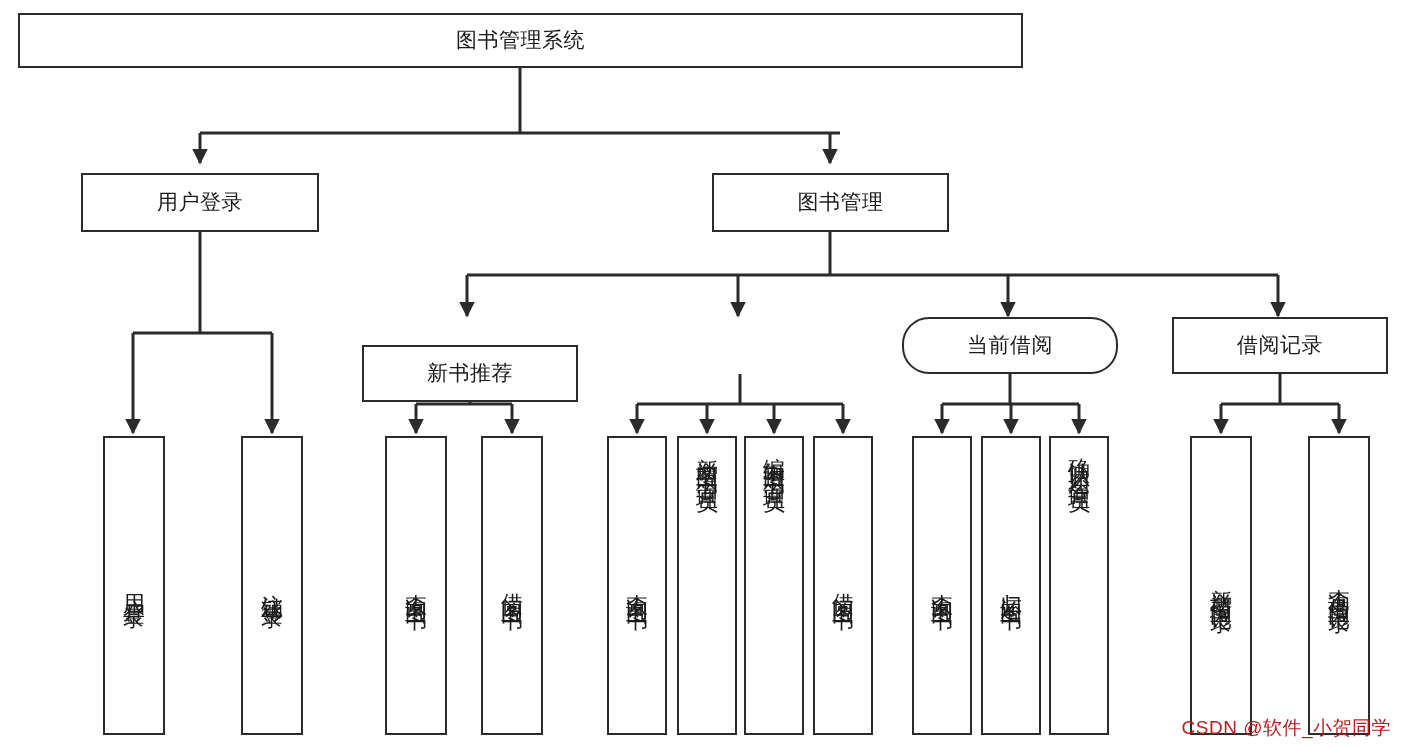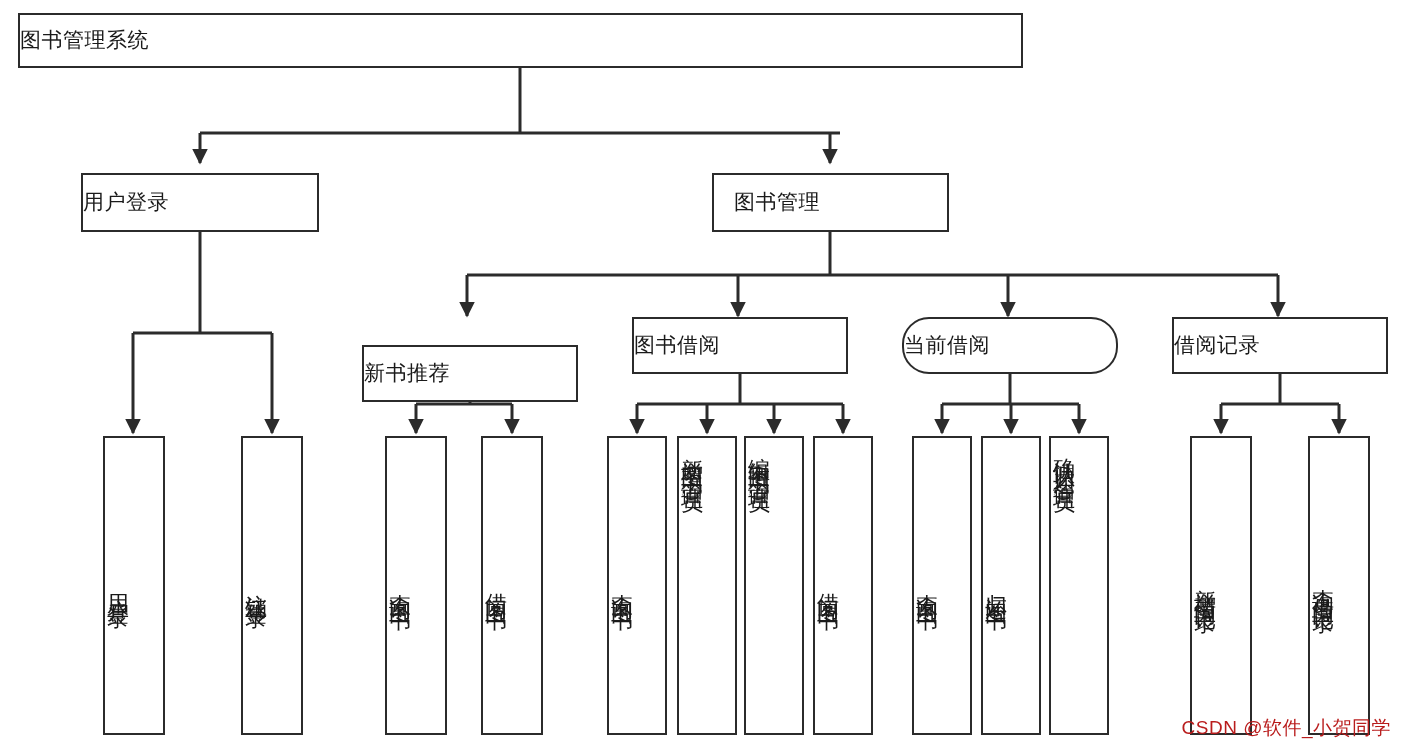--- a/index.html
+++ b/index.html
@@ -18,21 +18,21 @@
     width: 1405px; height: 747px;
     pointer-events: none;
   }
   .node {
     position: absolute;
     box-sizing: border-box;
     background: #ffffff;
     border: 2px solid #2b2b2b;
     display: flex;
     align-items: center;
-    justify-content: flex-start;
+    justify-content: center;
     color: #1a1a1a;
     z-index: 3;
   }
   .node .label {
     font-size: 21px;
     line-height: 1.18;
     letter-spacing: 0.5px;
     white-space: nowrap;
     text-align: center;
   }
@@ -124,23 +124,20 @@
   </div>
 
   <div class="node" style="left:712px; top:173px; width:237px; height:59px;padding-left:20px;">
     <span class="label">图书管理</span>
   </div>
 
   <div class="node" style="left:362px; top:317px; width:216px; height:57px;margin-top:28px;">
     <span class="label">新书推荐</span>
   </div>
 
-  <div class="node" style="left:632px; top:317px; width:216px; height:57px;">
-    <span class="label">图书借阅</span>
-  </div>
 
   <div class="node" style="left:902px; top:317px; width:216px; height:57px;border-radius:27px;">
     <span class="label">当前借阅</span>
   </div>
 
   <div class="node" style="left:1172px; top:317px; width:216px; height:57px;">
     <span class="label">借阅记录</span>
   </div>
 
   <div class="node leaf centerv" style="left:103px; top:436px; width:62px; height:299px;">

